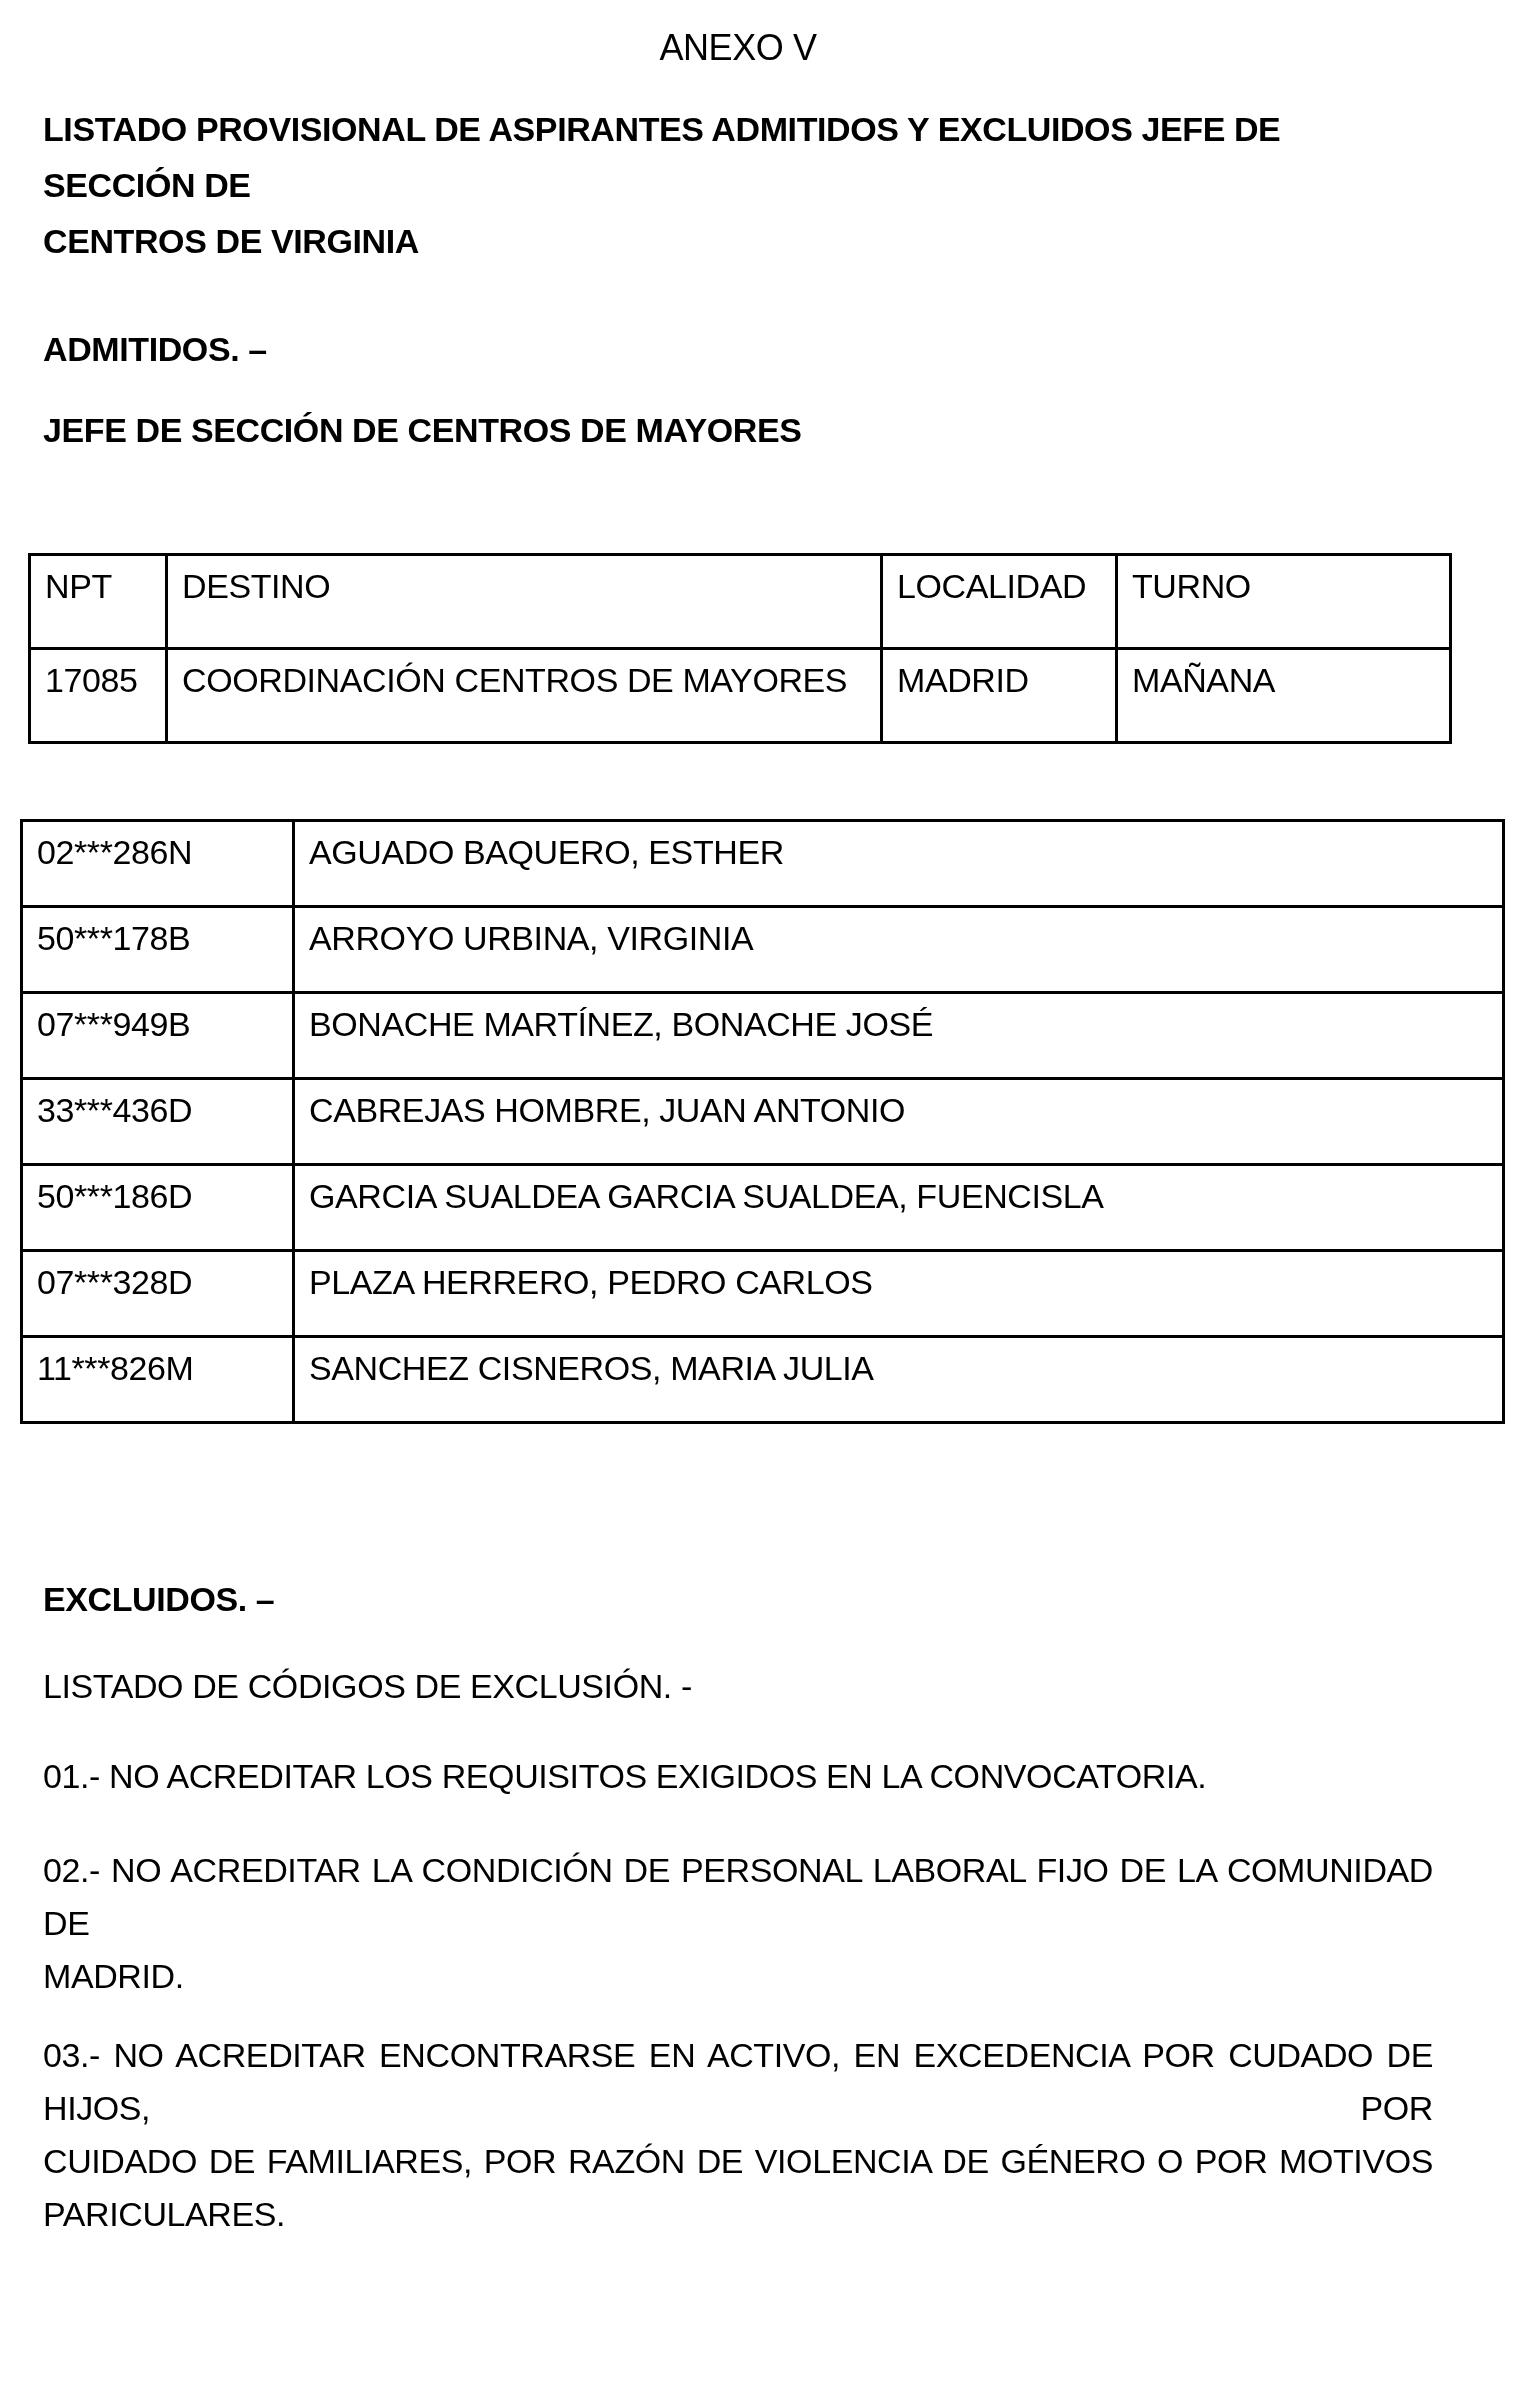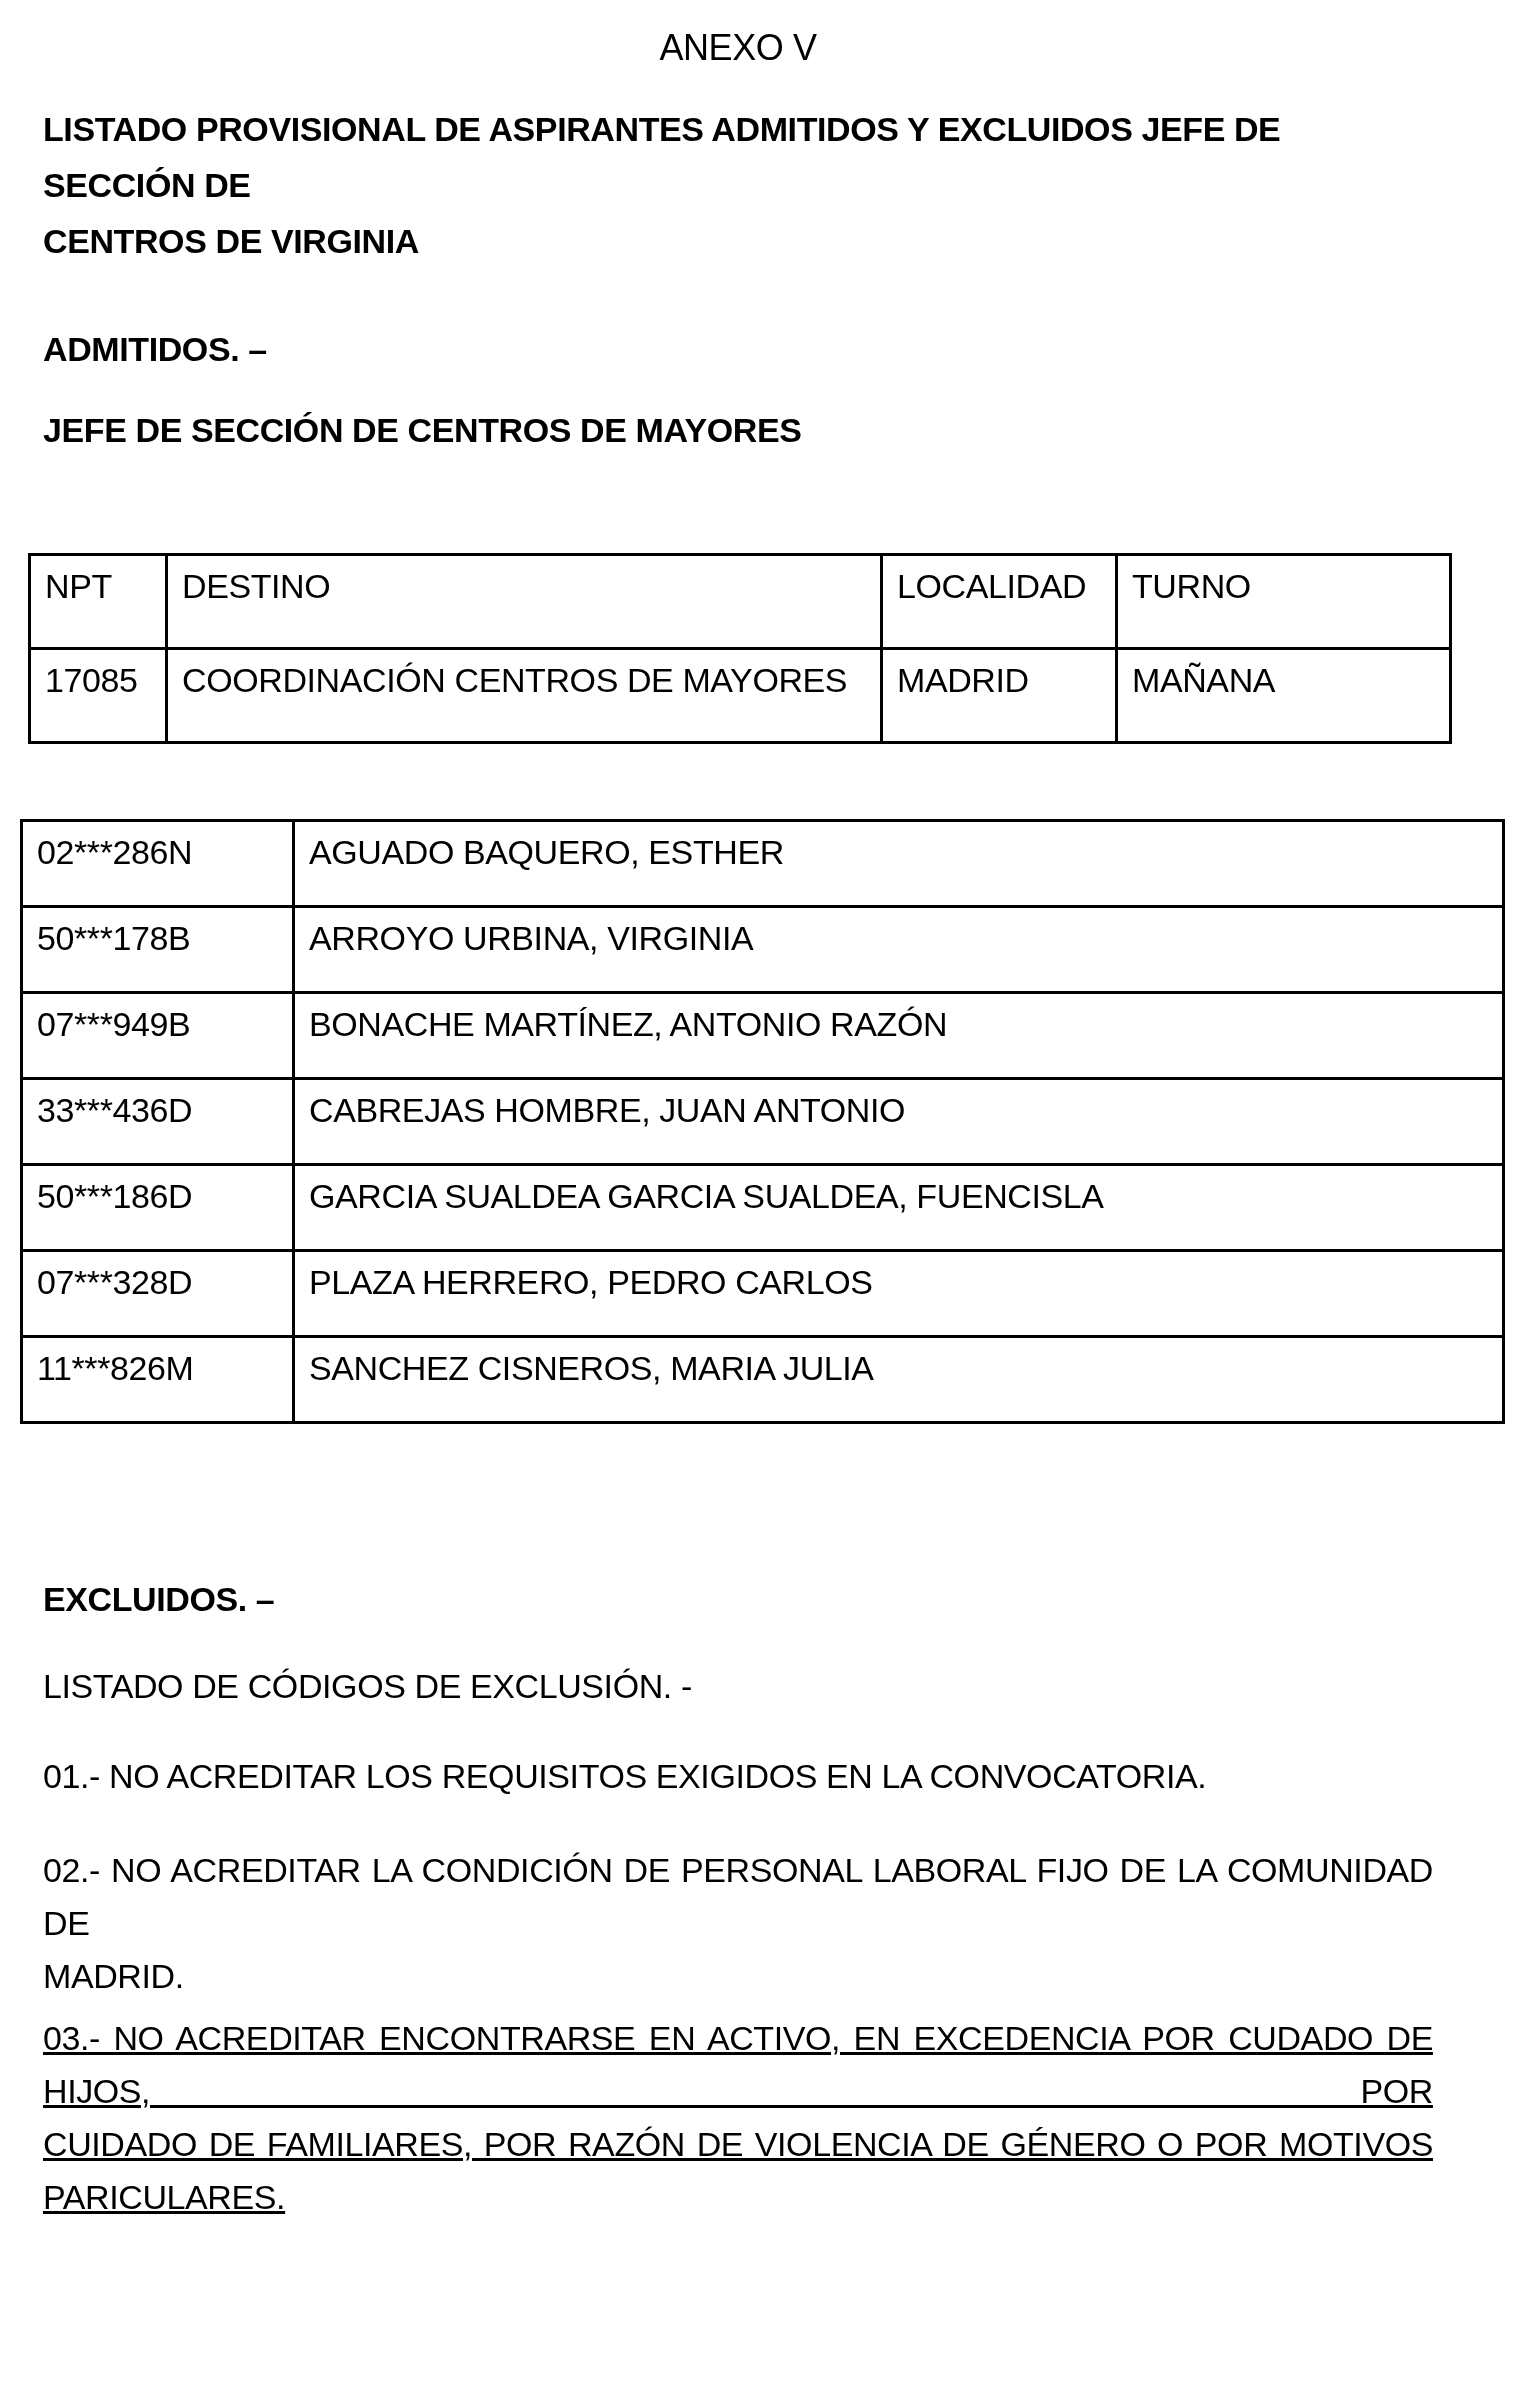--- a/index.html
+++ b/index.html
@@ -49,21 +49,21 @@
     overflow: hidden;
     white-space: nowrap;
   }
   .t1 { margin-top: 100px; margin-left: -15px; width: 1421px; }
   .t1 td { height: 80px; }
   .t2 { margin-top: 75px;  margin-left: -23px; width: 1482px; }
   .t2 td { height: 72px; }
 
   .para { margin-top: 41px; }
   .para .line { line-height: 53px; }
-  .p03 { margin-top: 9px; text-decoration: underline; }
+  .p03 { margin-top: 26px; }
   .just {
     text-align: justify;
     text-align-last: justify;
   }
 </style>
 </head>
 <body>
 
 <div class="page">
 
@@ -110,21 +110,21 @@
     <tr>
       <td>02***286N</td>
       <td>AGUADO BAQUERO, ESTHER</td>
     </tr>
     <tr>
       <td>50***178B</td>
       <td>ARROYO URBINA, VIRGINIA</td>
     </tr>
     <tr>
       <td>07***949B</td>
-      <td>BONACHE MARTÍNEZ, ANTONIO RAZÓN</td>
+      <td>BONACHE MARTÍNEZ, BONACHE JOSÉ</td>
     </tr>
     <tr>
       <td>33***436D</td>
       <td>CABREJAS HOMBRE, JUAN ANTONIO</td>
     </tr>
     <tr>
       <td>50***186D</td>
       <td>GARCIA SUALDEA GARCIA SUALDEA, FUENCISLA</td>
     </tr>
     <tr>

